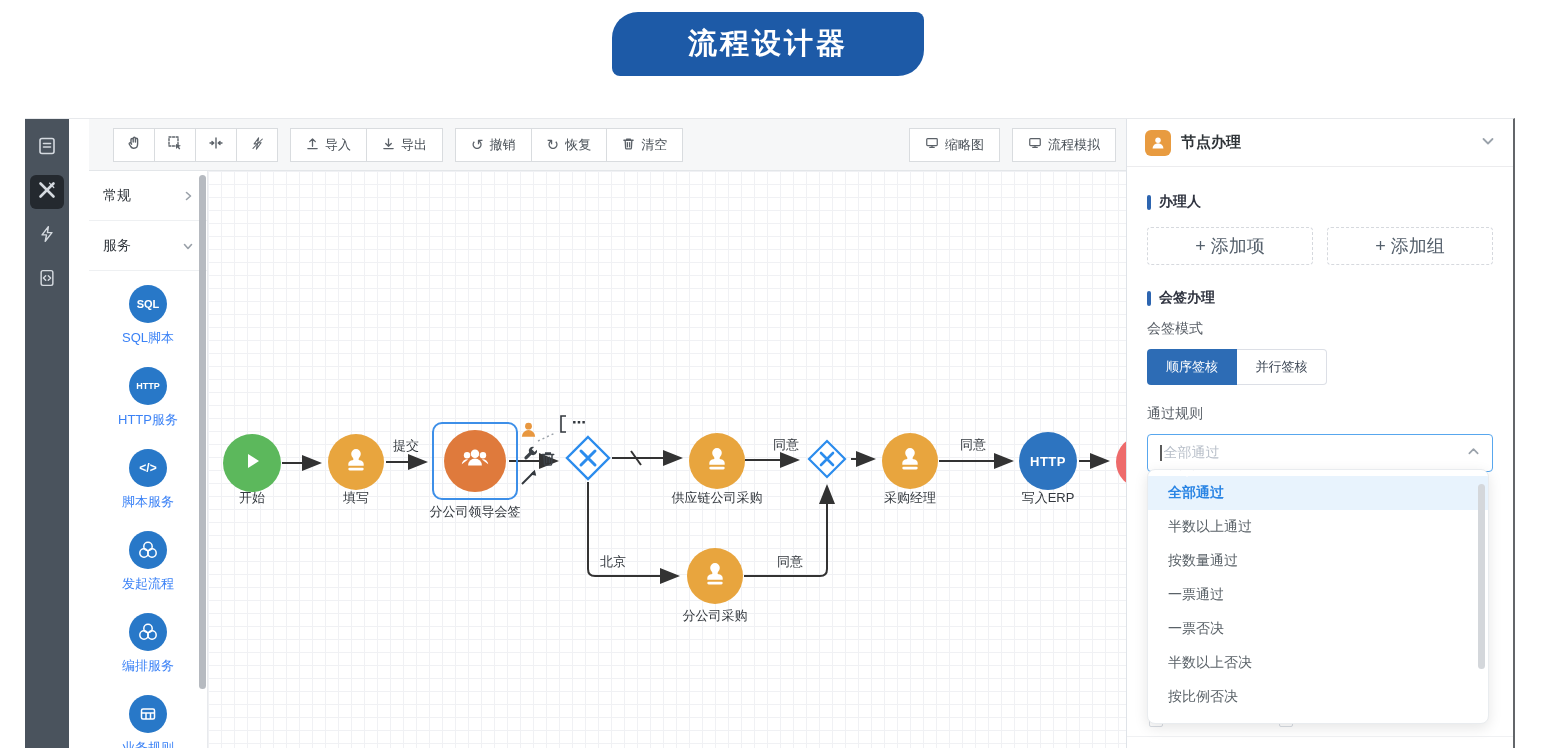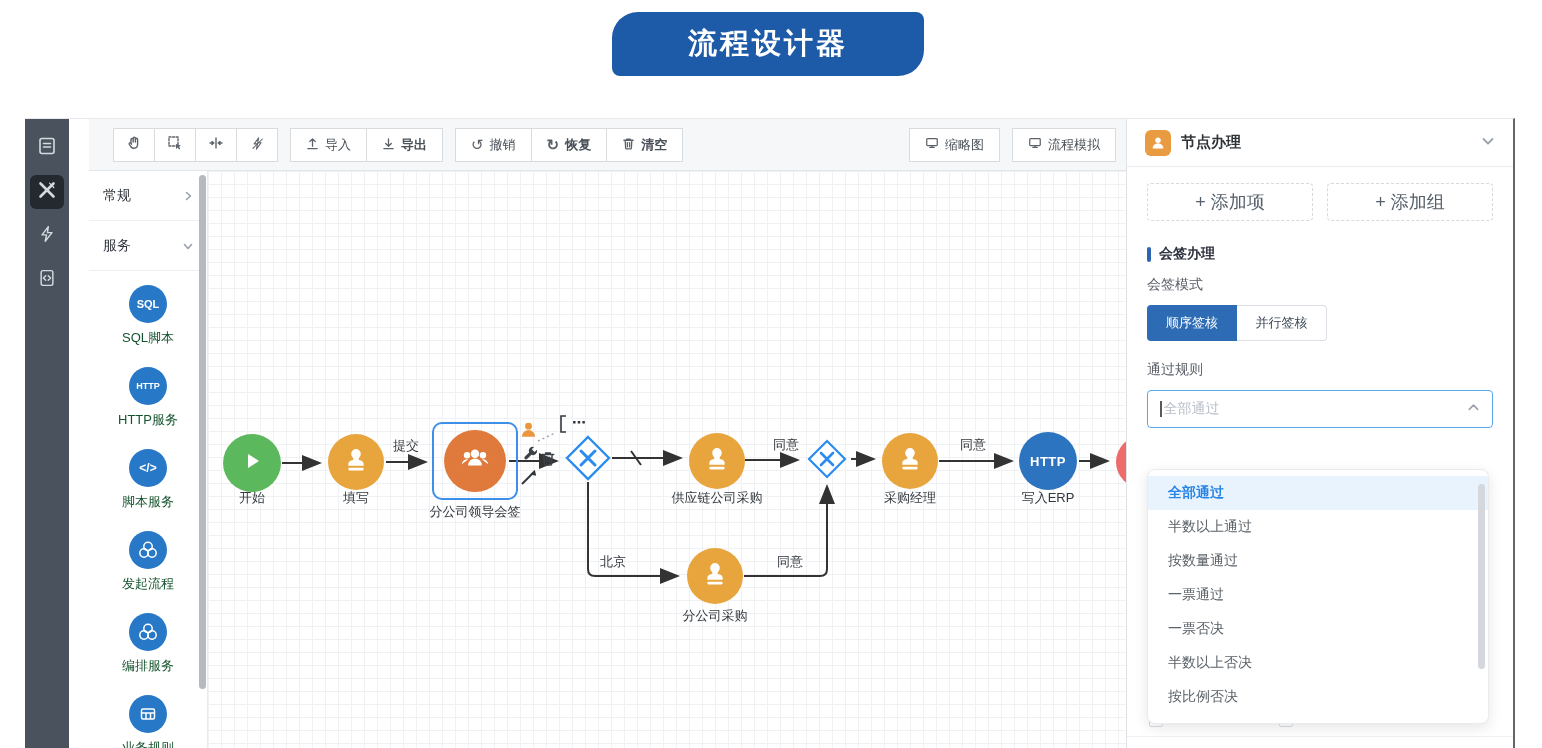--- a/index.html
+++ b/index.html
@@ -29,21 +29,21 @@
   .main { flex:1; display:flex; flex-direction:column; min-width:0;margin-left:20px; }
 
   
   .toolbar { height:52px; background:#f6f7f8; border-bottom:1px solid #e3e6e9;
     display:flex; align-items:center; padding:0 10px 0 24px; flex:none; }
   .btn-group { display:flex; }
   .btn-group + .btn-group, .toolbar .spaced { margin-left:12px; }
   .tbtn { height:34px; background:#fff; border:1px solid #d9dcdf; color:#495057;
     font-size:13px; display:inline-flex; align-items:center; justify-content:center;
     gap:6px; padding:0 15px; cursor:pointer; white-space:nowrap; }
-  .btn-group .tbtn + .tbtn { margin-left:-1px;font-weight:bold; }
+  .btn-group .tbtn + .tbtn { margin-left:-1px; }
   .tbtn.icon-only { width:42px; padding:0; }
   .tbtn svg { stroke:#5b6168; fill:none; stroke-width:1.4; stroke-linecap:round; stroke-linejoin:round; }
   .tbtn .uchar { font-size:15px; line-height:1; color:#5b6168; }
   .push-right { margin-left:auto; }
   .zoom-display { width:64px; }
 
   
   .workspace { flex:1; display:flex; min-height:0; }
 
   
@@ -53,21 +53,21 @@
     padding:0 14px; font-size:14px; color:#33383e; border-bottom:1px solid #eef0f2; cursor:pointer; }
   .pal-group svg { stroke:#9aa1a9; fill:none; stroke-width:1.6; stroke-linecap:round; stroke-linejoin:round; }
   .pal-items { padding-top:14px; display:flex; flex-direction:column; align-items:center; }
   .pal-item { display:flex; flex-direction:column; align-items:center; margin-bottom:20px; cursor:grab; }
   .pal-circle { width:38px; height:38px; border-radius:50%; background:#2878c8;
     display:flex; align-items:center; justify-content:center; color:#fff; font-weight:bold; }
   .pal-circle.t-sql { font-size:11px; }
   .pal-circle.t-http { font-size:9px; }
   .pal-circle.t-code { font-size:12px; }
   .pal-circle svg { stroke:#fff; fill:none; stroke-width:1.5; }
-  .pal-label { margin-top:6px; font-size:13px; color:#14532d; }
+  .pal-label { margin-top:6px; font-size:13px; color:#3b82f6; }
   .pal-scroll { position:absolute; right:1px; top:4px; width:7px; height:514px;
     background:#b6bac0; border-radius:4px; cursor:pointer; }
 
   
   .canvas { flex:1; position:relative; overflow:hidden; background:#fff;
     background-image:linear-gradient(#f0f1f4 1px, transparent 1px),
                      linear-gradient(90deg, #f0f1f4 1px, transparent 1px);
     background-size:13px 13px; }
   .edges { position:absolute; left:0; top:0; }
   .node { position:absolute; border-radius:50%; display:flex; align-items:center;
@@ -465,20 +465,24 @@
         </div>
         <div class="insp-title">节点办理</div>
         <div class="insp-chevron">
           <svg width="14" height="14" viewBox="0 0 14 14">
               <path d="M2.5 5 L7 9.5 11.5 5"></path>
             </svg>
         </div>
       </div>
 
       <div class="insp-body">
+        <div class="sec-title st-1">
+          <span class="sec-bar"></span>
+          <span>办理人</span>
+        </div>
         <div class="add-row">
           <button class="add-btn">+ 添加项</button>
           <button class="add-btn">+ 添加组</button>
         </div>
 
         <div class="sec-title st-2">
           <span class="sec-bar"></span>
           <span>会签办理</span>
         </div>
 

